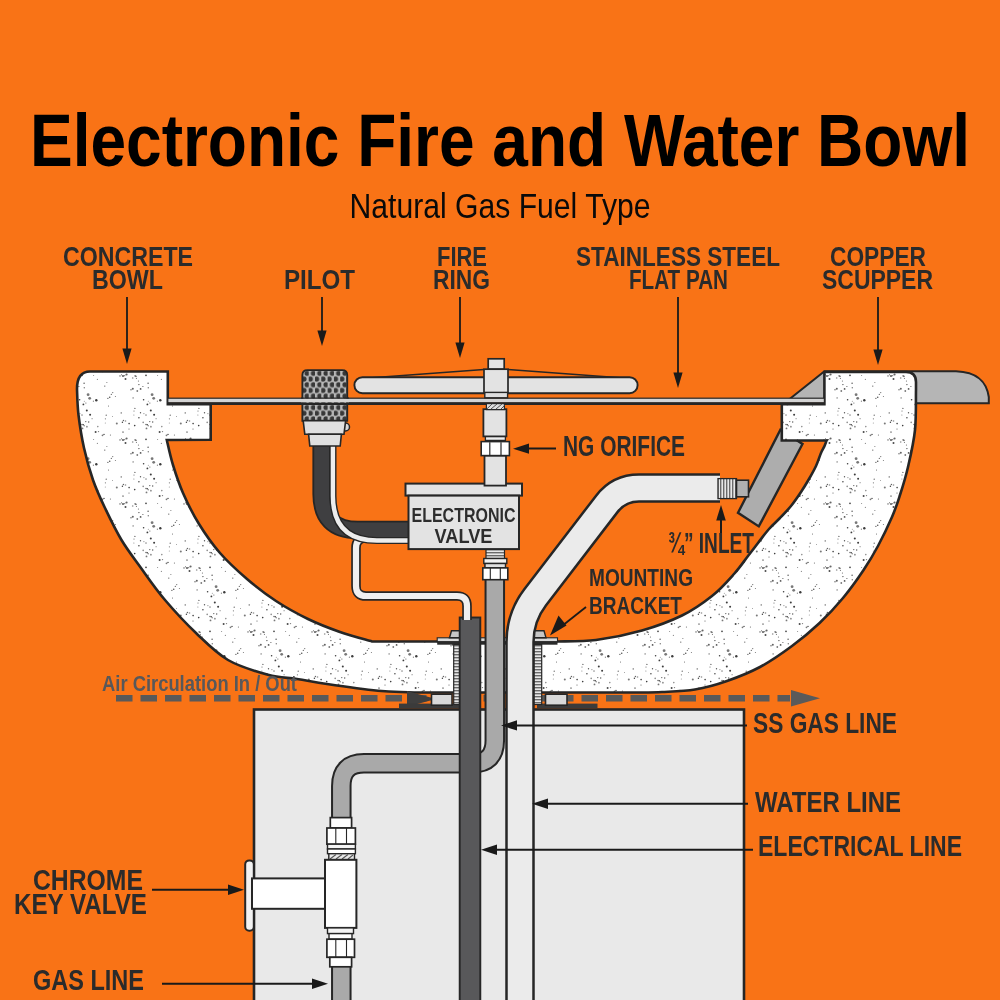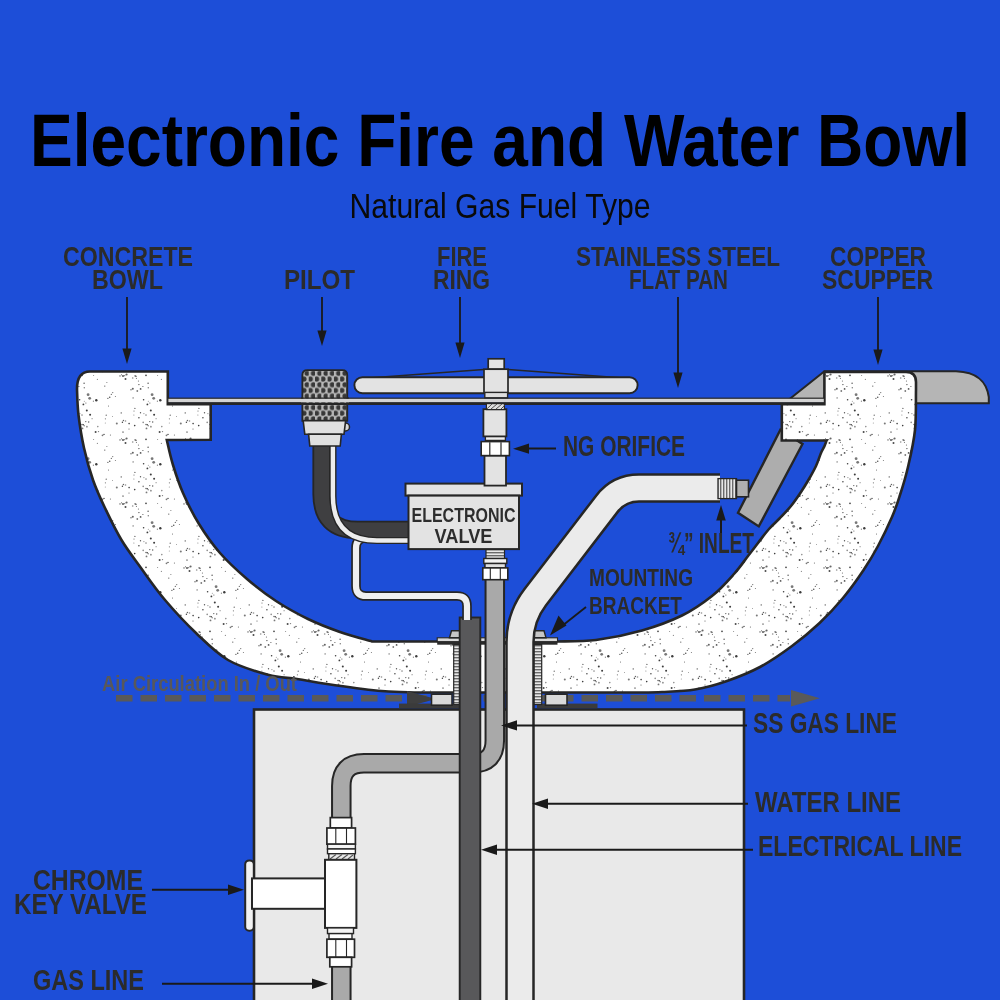--- a/index.html
+++ b/index.html
@@ -1,16 +1,16 @@
 <!DOCTYPE html>
 <html><head>
 <meta charset="utf-8">
 <style>
   html,body{margin:0;padding:0;background:#ffffff;}
-  .page{position:relative;width:1000px;height:1000px;overflow:hidden;background:#1d4ed8;
+  .page{position:relative;width:1000px;height:1000px;overflow:hidden;background:#f97316;
         font-family:"Liberation Sans", sans-serif;-webkit-font-smoothing:antialiased;}
   svg{position:absolute;left:0;top:0;}
 </style>
 </head>
 <body>
 <div class="page">
 <svg width="1000" height="1000" viewBox="0 0 1000 1000">
 <defs>
 
   <pattern id="stip" width="64" height="64" patternUnits="userSpaceOnUse">

